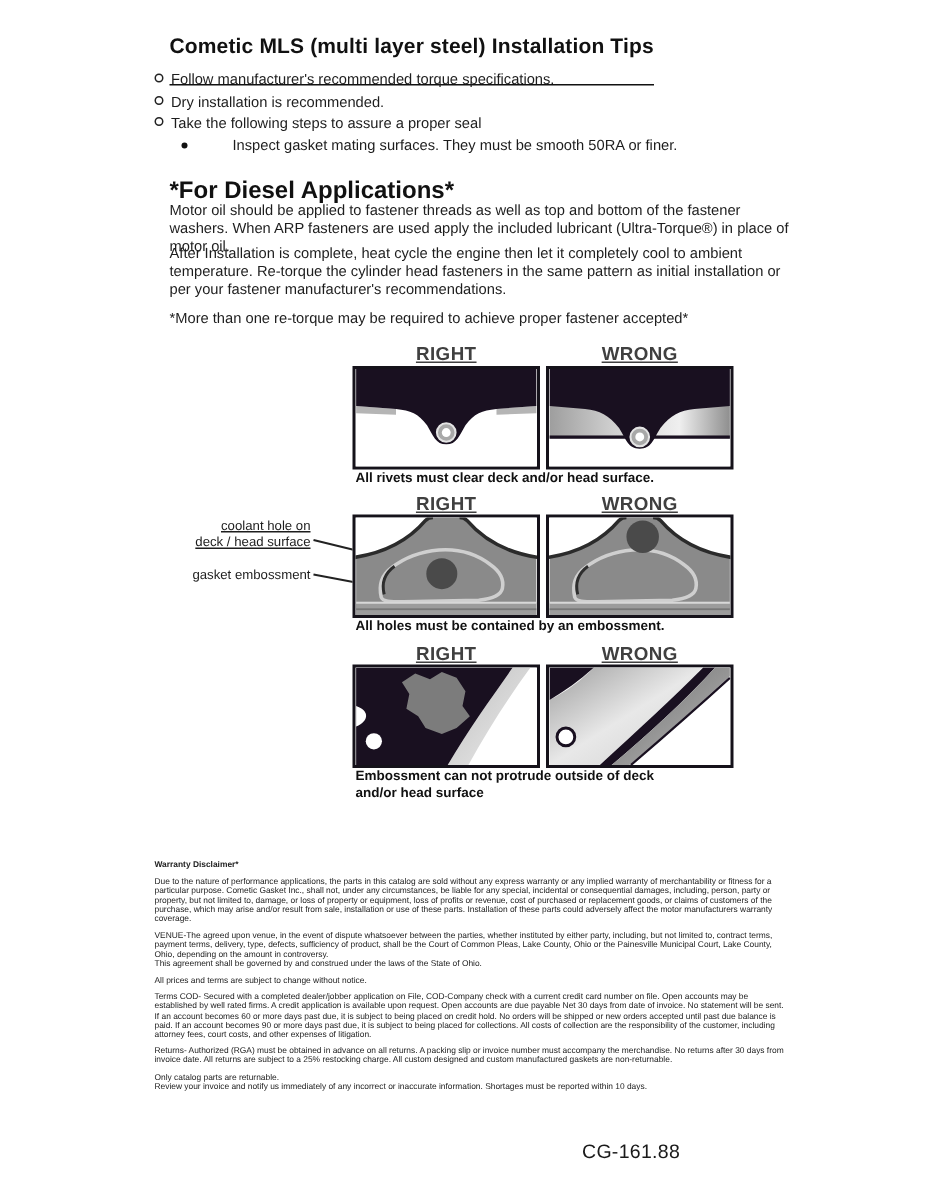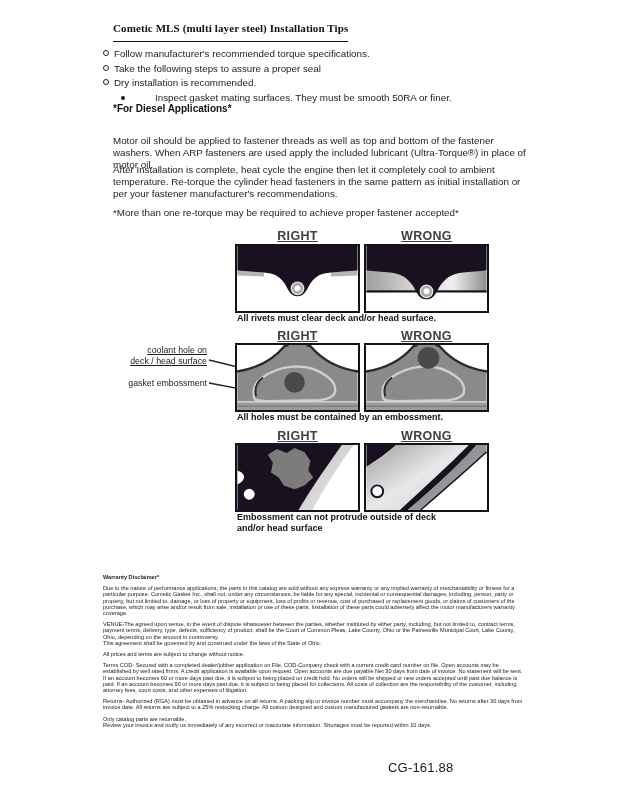--- a/index.html
+++ b/index.html
@@ -3,37 +3,37 @@
 <meta charset="utf-8">
 <style>
   html,body{margin:0;padding:0;background:#ffffff;}
   #page{
     position:relative;width:618px;height:800px;background:#ffffff;overflow:hidden;
     font-family:"Liberation Sans",sans-serif;color:#1d1d1d;
   }
   .abs{position:absolute;}
   
   #title{
-    left:113px;top:22px;font-size:11px;font-weight:bold;color:#111;
-    border-bottom:1.8px solid #111;padding-bottom:7px;letter-spacing:0.1px;font-family:Liberation Serif, serif;
+    left:113px;top:22px;font-size:14px;font-weight:bold;color:#111;
+    border-bottom:1.8px solid #111;padding-bottom:18px;letter-spacing:0.1px;
   }
   
   #bullets{left:103px;top:47px;width:430px;font-size:9.8px;line-height:14.6px;}
   .b-row{display:flex;align-items:baseline;}
   .marker-open{
     display:inline-block;width:4px;height:4px;border:1px solid #222;border-radius:50%;
     margin-right:5px;flex:0 0 auto;position:relative;top:-1px;
   }
   .sub{margin-left:18px;gap:25px;}
   .marker-fill{
     display:inline-block;width:4px;height:4px;background:#111;border-radius:50%;
     margin-right:5px;flex:0 0 auto;position:relative;top:-1px;
   }
   
-  #diesel-heading{left:113px;top:103px;font-size:10px;font-weight:bold;color:#111;}
+  #diesel-heading{left:113px;top:119px;font-size:16px;font-weight:bold;color:#111;}
   .para{left:113px;width:416px;font-size:9.8px;line-height:12.1px;}
   #p1{top:135px;}
   #p2{top:164px;}
   #p3{top:207px;}
   
   .col-label{width:125px;text-align:center;font-size:12.5px;font-weight:bold;color:#404040;letter-spacing:0.3px;text-decoration:underline;}
   .panel{width:121px;height:65px;border:2px solid #15121a;background:#fff;display:block;}
   .caption{font-size:9px;font-weight:bold;color:#111;line-height:10.5px;white-space:pre-line;}
   .preline{white-space:pre-line;text-decoration:underline;}
   .side-label{font-size:8.8px;line-height:10.5px;text-align:right;color:#1d1d1d;}
@@ -51,25 +51,25 @@
 
   <div id="title" class="abs">Cometic MLS (multi layer steel) Installation Tips</div>
 
   <div id="bullets" class="abs">
     <div class="b-row">
       <span class="marker-open"></span>
       <span>Follow manufacturer's recommended torque specifications.</span>
     </div>
     <div class="b-row">
       <span class="marker-open"></span>
-      <span>Take the following steps to assure a proper seal</span>
+      <span>Dry installation is recommended.</span>
     </div>
     <div class="b-row">
       <span class="marker-open"></span>
-      <span>Dry installation is recommended.</span>
+      <span>Take the following steps to assure a proper seal</span>
     </div>
     <div class="b-row sub">
       <span class="marker-fill"></span>
       <span>Inspect gasket mating surfaces.  They must be smooth 50RA or finer.</span>
     </div>
   </div>
 
   <div id="diesel-heading" class="abs">*For Diesel Applications*</div>
   <div id="p2" class="abs para">After Installation is complete, heat cycle the engine then let it completely cool to ambient temperature. Re-torque the cylinder head fasteners in the same pattern as initial installation or per your fastener manufacturer's recommendations.</div>
   <div id="p1" class="abs para">Motor oil should be applied to fastener threads as well as top and bottom of the fastener washers. When ARP fasteners are used apply the included lubricant (Ultra-Torque®) in place of motor oil.</div>

